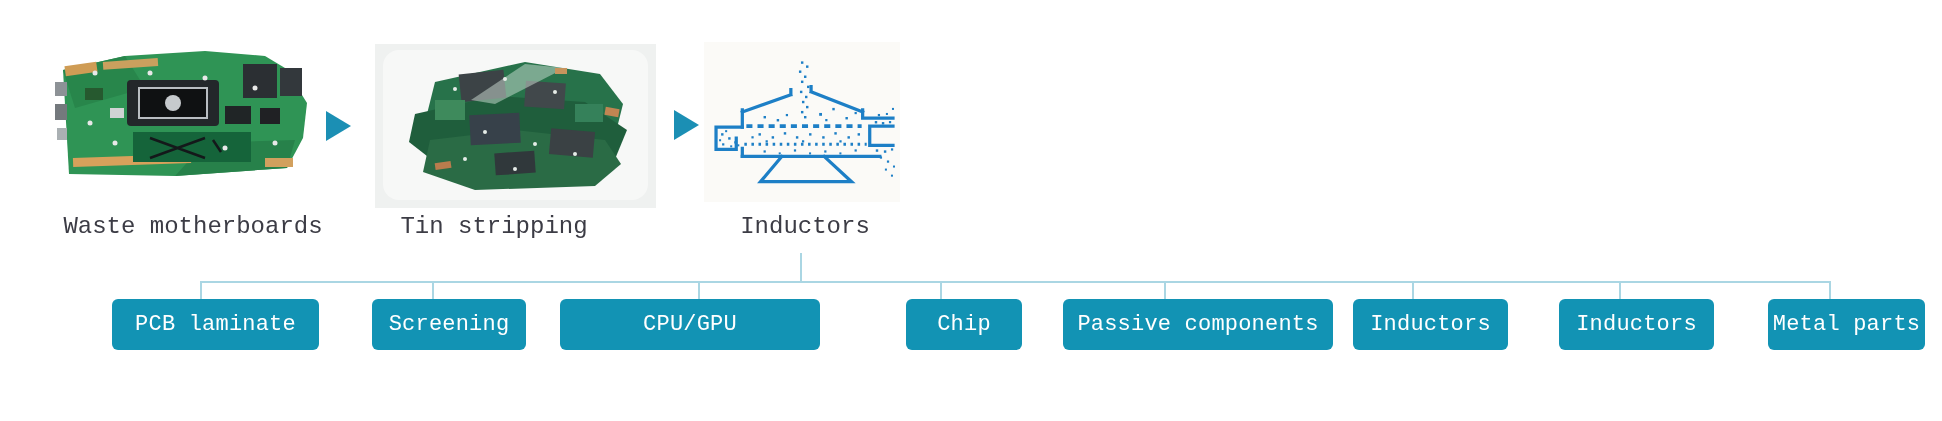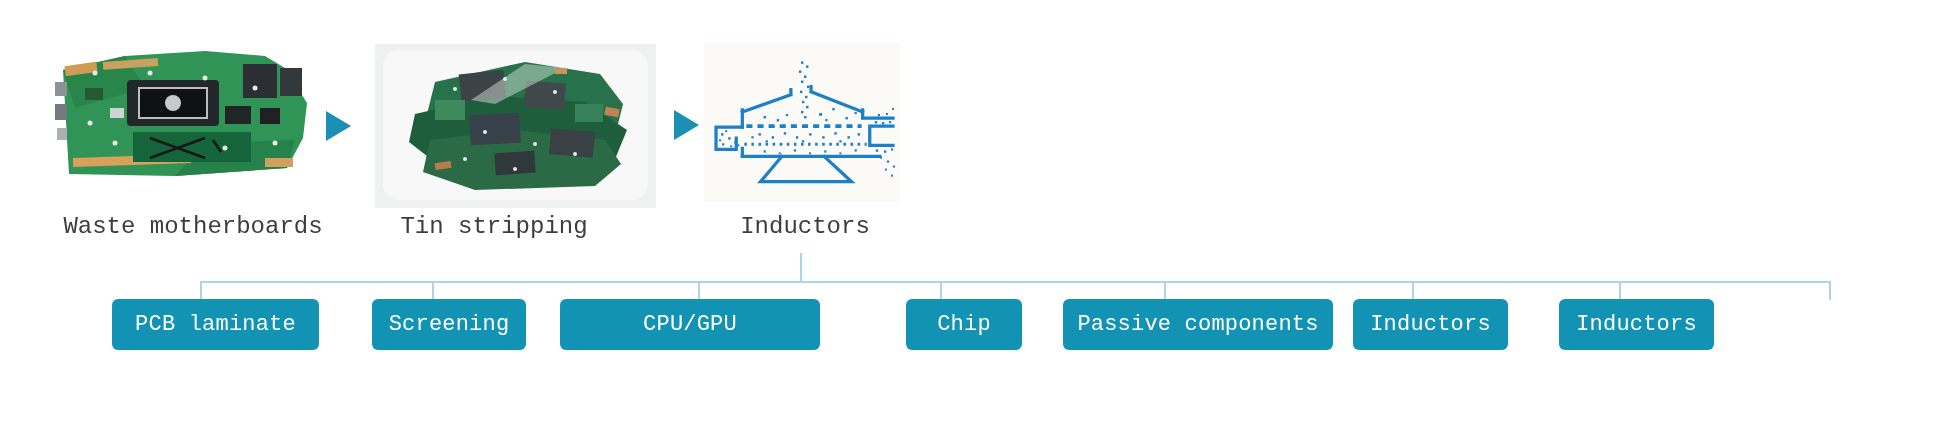--- a/index.html
+++ b/index.html
@@ -199,14 +199,15 @@
   <div class="line-v" style="left:1619px;top:283px;height:17px"></div>
   <div class="line-v" style="left:1829px;top:283px;height:17px"></div>
 
   <div class="out-box" style="left:96px;width:207px">PCB laminate</div>
   <div class="out-box" style="left:356px;width:154px">Screening</div>
   <div class="out-box" style="left:544px;width:260px">CPU/GPU</div>
   <div class="out-box" style="left:890px;width:116px">Chip</div>
   <div class="out-box" style="left:1047px;width:270px">Passive components</div>
   <div class="out-box" style="left:1337px;width:155px">Inductors</div>
   <div class="out-box" style="left:1543px;width:155px">Inductors</div>
+  <div class="out-box" style="left:1752px;width:157px">Metal parts</div>
 
 </div>
 
 </body></html>

